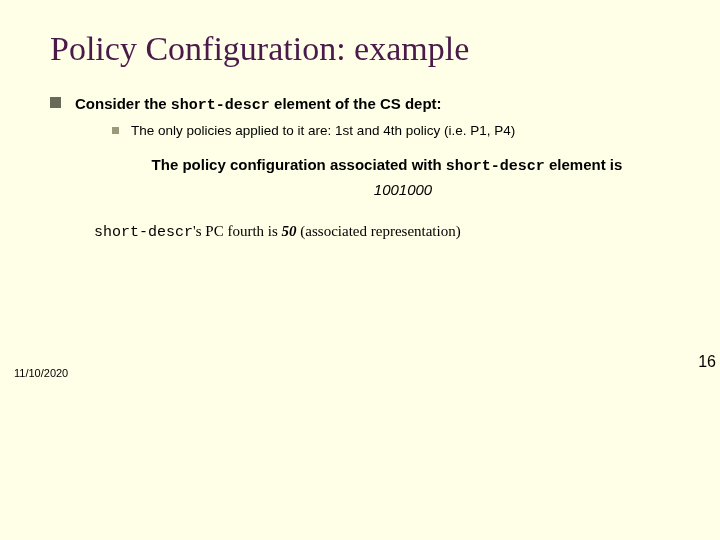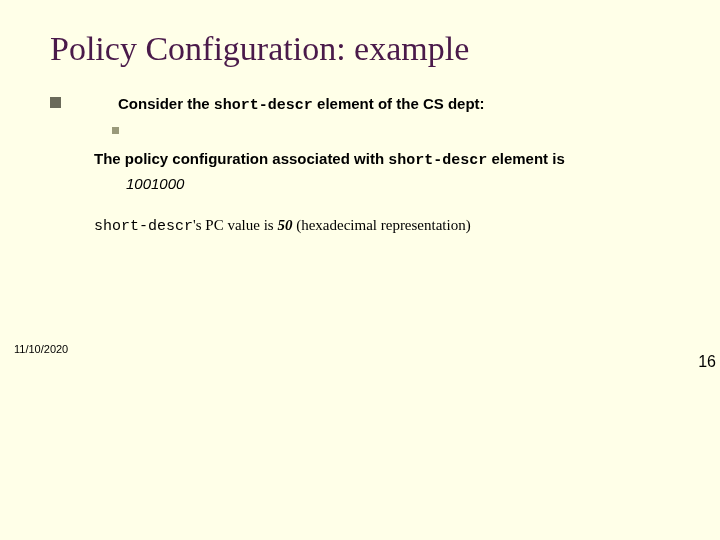--- a/index.html
+++ b/index.html
@@ -19,21 +19,20 @@
     font-family: "Times New Roman", Times, serif;
     font-size: 34px;
     font-weight: 400;
     color: #4a1a4a;
     margin-bottom: 26px;
   }
   .lvl1 {
     display: flex;
     align-items: flex-start;
     margin-bottom: 6px;
-    gap: 43px;
   }
   .lvl1 .bullet {
     width: 11px;
     height: 11px;
     background: #6a6a5a;
     flex: 0 0 11px;
     margin-top: 3px;
     margin-right: 14px;
   }
   .lvl1 .txt {
@@ -67,20 +66,21 @@
   .lvl2 .txt {
     font-size: 13.5px;
     font-weight: 400;
     color: #000;
     line-height: 1.35;
   }
   .para1 {
     margin-left: 44px;
     margin-top: 12px;
     margin-bottom: 22px;
+    text-align: center;
   }
   .para1 .txt {
     font-size: 15px;
     font-weight: 700;
     color: #000;
     line-height: 1.5;
   }
   .para1 .value {
     font-style: italic;
     font-weight: 400;
@@ -98,21 +98,21 @@
   }
   .para2 .code {
     font-family: "Courier New", Courier, monospace;
     font-weight: 400;
   }
   .para2 .pc { font-family: "Times New Roman", Times, serif; }
   .para2 .ninety { font-style: italic; font-weight: 700; }
   .footer-date {
     position: absolute;
     left: 14px;
-    bottom: 28px;
+    bottom: 4px;
     font-size: 11px;
     color: #000;
     text-align: right;
   }
   .footer-page {
     position: absolute;
     right: 4px;
     bottom: 12px;
     font-size: 16px;
     color: #000;
@@ -129,32 +129,33 @@
   <div class="lvl1">
     <div class="bullet"></div>
     <div class="txt">
       <span>Consider the </span><span class="code">short-descr</span><span> element of the CS dept:</span>
     </div>
   </div>
 
   <div class="lvl2-wrap">
     <div class="lvl2">
       <div class="bullet"></div>
+      <div class="txt">The only policies applied to it are: 1st and 4th policy  (i.e. P1, P4)</div>
     </div>
   </div>
 
   <div class="para1">
     <div class="txt">
       <span>The policy configuration associated with </span><span class="code">short-descr</span><span>  element is</span>
       <span class="value">1001000</span>
     </div>
   </div>
 
   <div class="para2">
     <div class="txt">
-      <span class="code">short-descr</span><span class="pc">'s </span><span class="pc">PC</span><span class="pc"> value is </span><span class="ninety">50</span><span class="pc"> (hexadecimal representation)</span>
+      <span class="code">short-descr</span><span class="pc">'s </span><span class="pc">PC</span><span class="pc"> fourth is </span><span class="ninety">50</span><span class="pc"> (associated representation)</span>
     </div>
   </div>
 
   <div class="footer-date">11/10/2020</div>
   <div class="footer-page">16</div>
 
 </div>
 
 </body></html>

